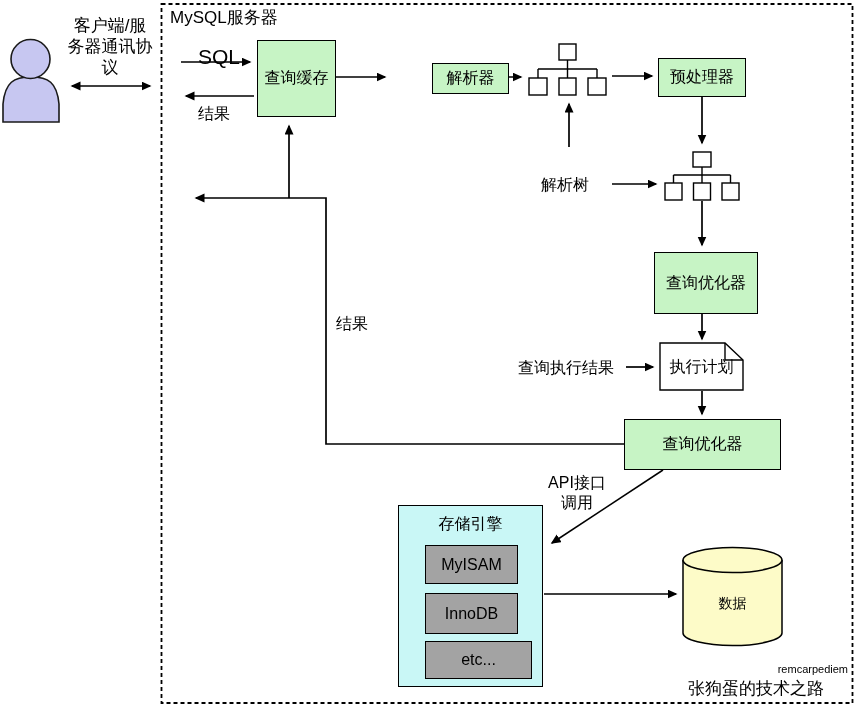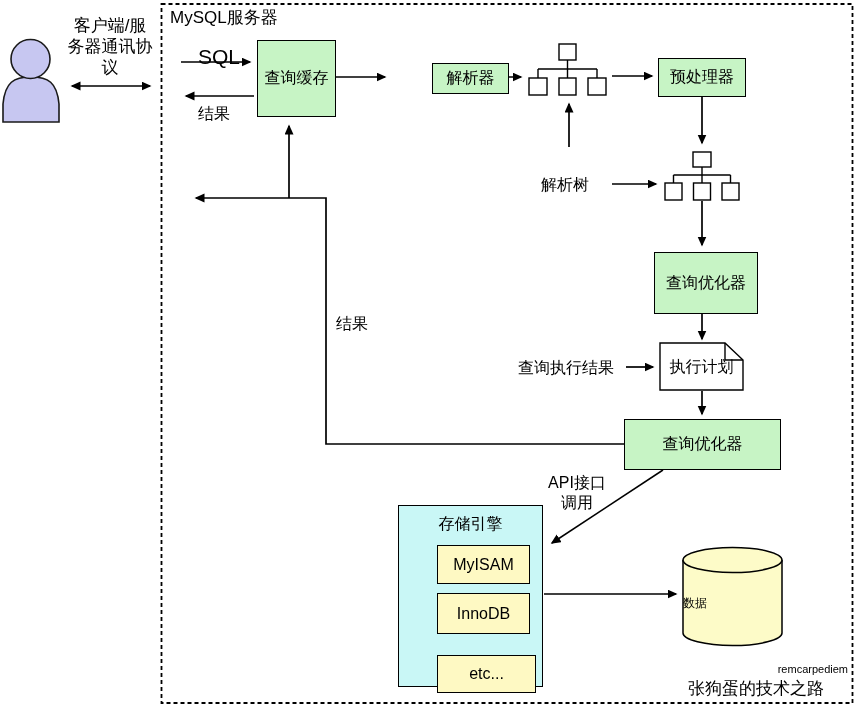--- a/index.html
+++ b/index.html
@@ -9,21 +9,21 @@
     overflow:hidden;
   }
   #wires{position:absolute;left:0;top:0;z-index:1;}
   .lbl{position:absolute;z-index:2;white-space:pre-line;line-height:20px;}
   .node{
     position:absolute;z-index:2;display:flex;align-items:center;justify-content:center;
     border:1.4px solid #000;font-size:16px;text-align:center;box-sizing:border-box;
   }
   .green{background:#c7f4c5;text-align:center;}
   .cyan{background:#c9f7f6;padding-left:20px;}
-  .white-box{background:#fef9c3;margin-left:12px;}
+  .white-box{background:#a3a3a3;}
   .center{text-align:center;}
   .storage-title{
     position:absolute;top:8px;left:0;width:100%;text-align:center;font-size:16px;
   }
 </style>
 </head>
 <body>
 
 <div id="canvas">
 
@@ -147,23 +147,23 @@
 调用</div>
 
   <div class="node cyan" style="left:398px;top:505px;width:145px;height:182px;border-width:1.6px;">
     <div class="storage-title">存储引擎</div>
     <div class="node white-box" style="left:26px;top:39px;width:93px;height:39px;">
       <span>MyISAM</span>
     </div>
     <div class="node white-box" style="left:26px;top:87px;width:93px;height:41px;">
       <span>InnoDB</span>
     </div>
-    <div class="node white-box" style="left:26px;top:149px;width:99px;height:38px;">
+    <div class="node white-box" style="left:26px;top:135px;width:107px;height:38px;">
       <span>etc...</span>
     </div>
   </div>
 
-  <div class="lbl" style="left:683px;top:593px;width:99px;font-size:12px;">数据</div>
+  <div class="lbl" style="left:683px;top:593px;width:99px;font-size:14px;text-align:center;">数据</div>
 
   <div class="lbl" style="left:688px;top:659px;width:160px;font-size:11px;text-align:right;">remcarpediem</div>
   <div class="lbl" style="left:688px;top:679px;width:160px;font-size:17px;text-align:left;">张狗蛋的技术之路</div>
 
 </div>
 
 </body></html>

